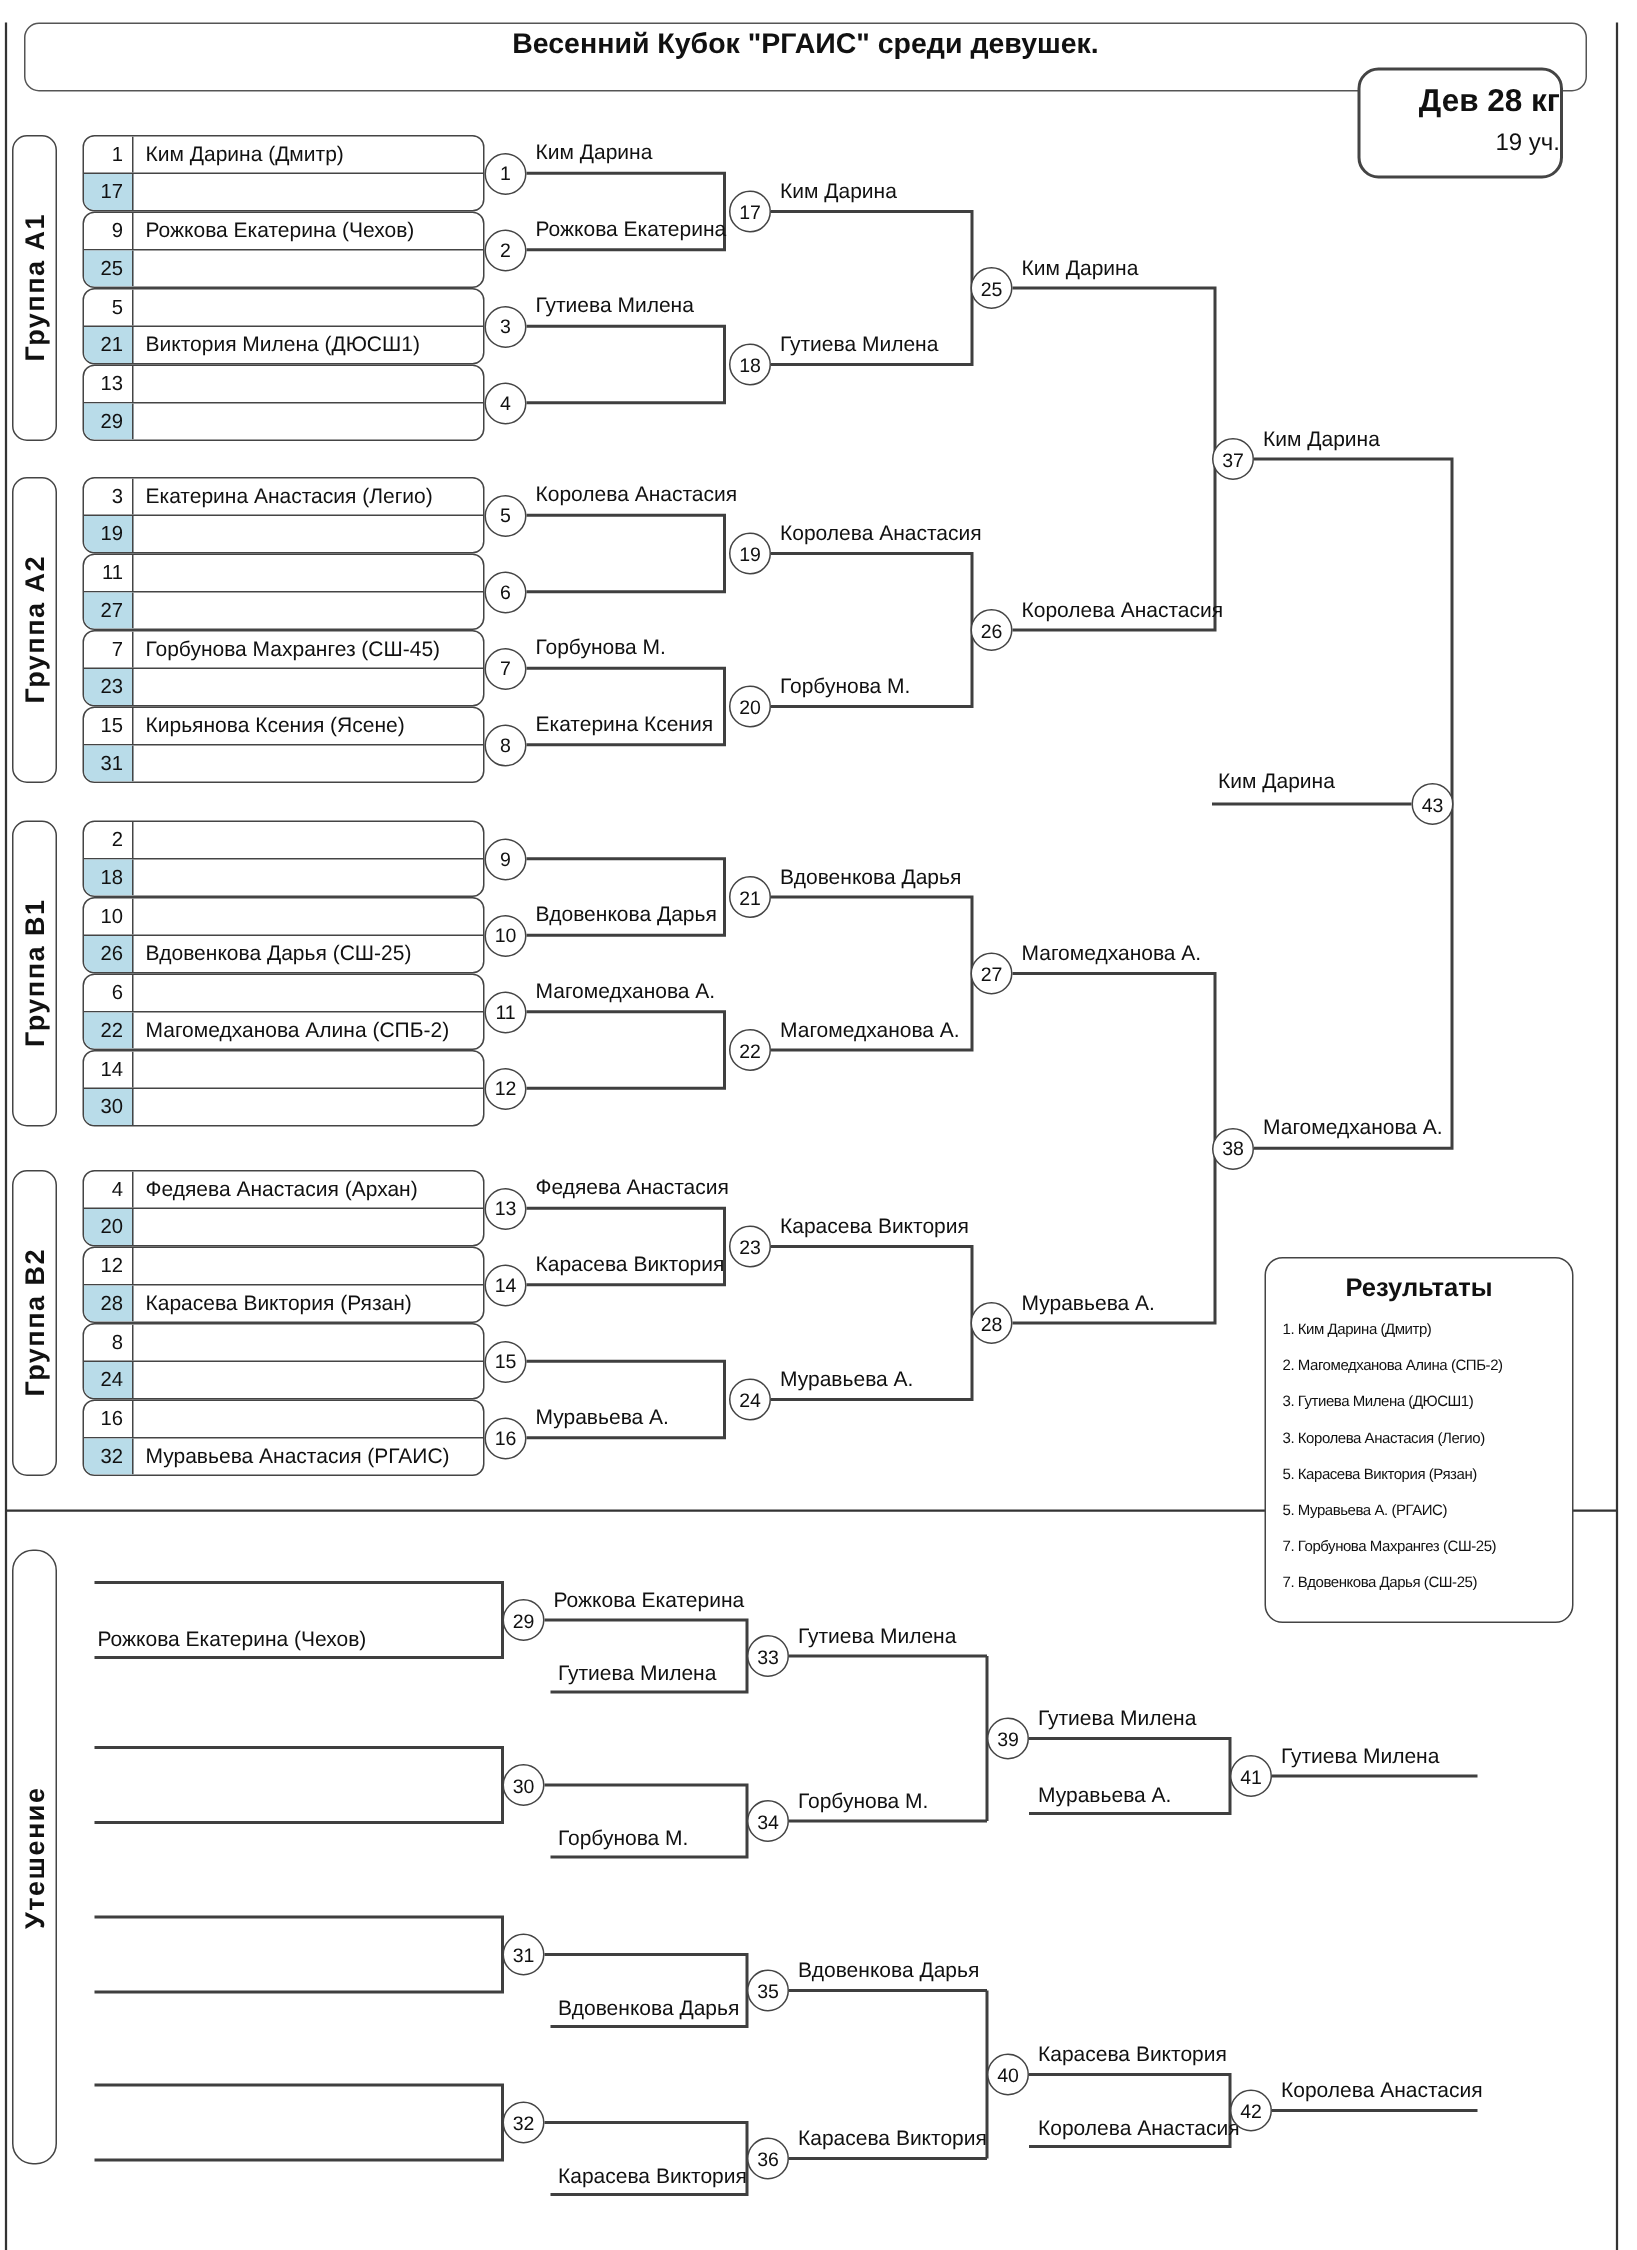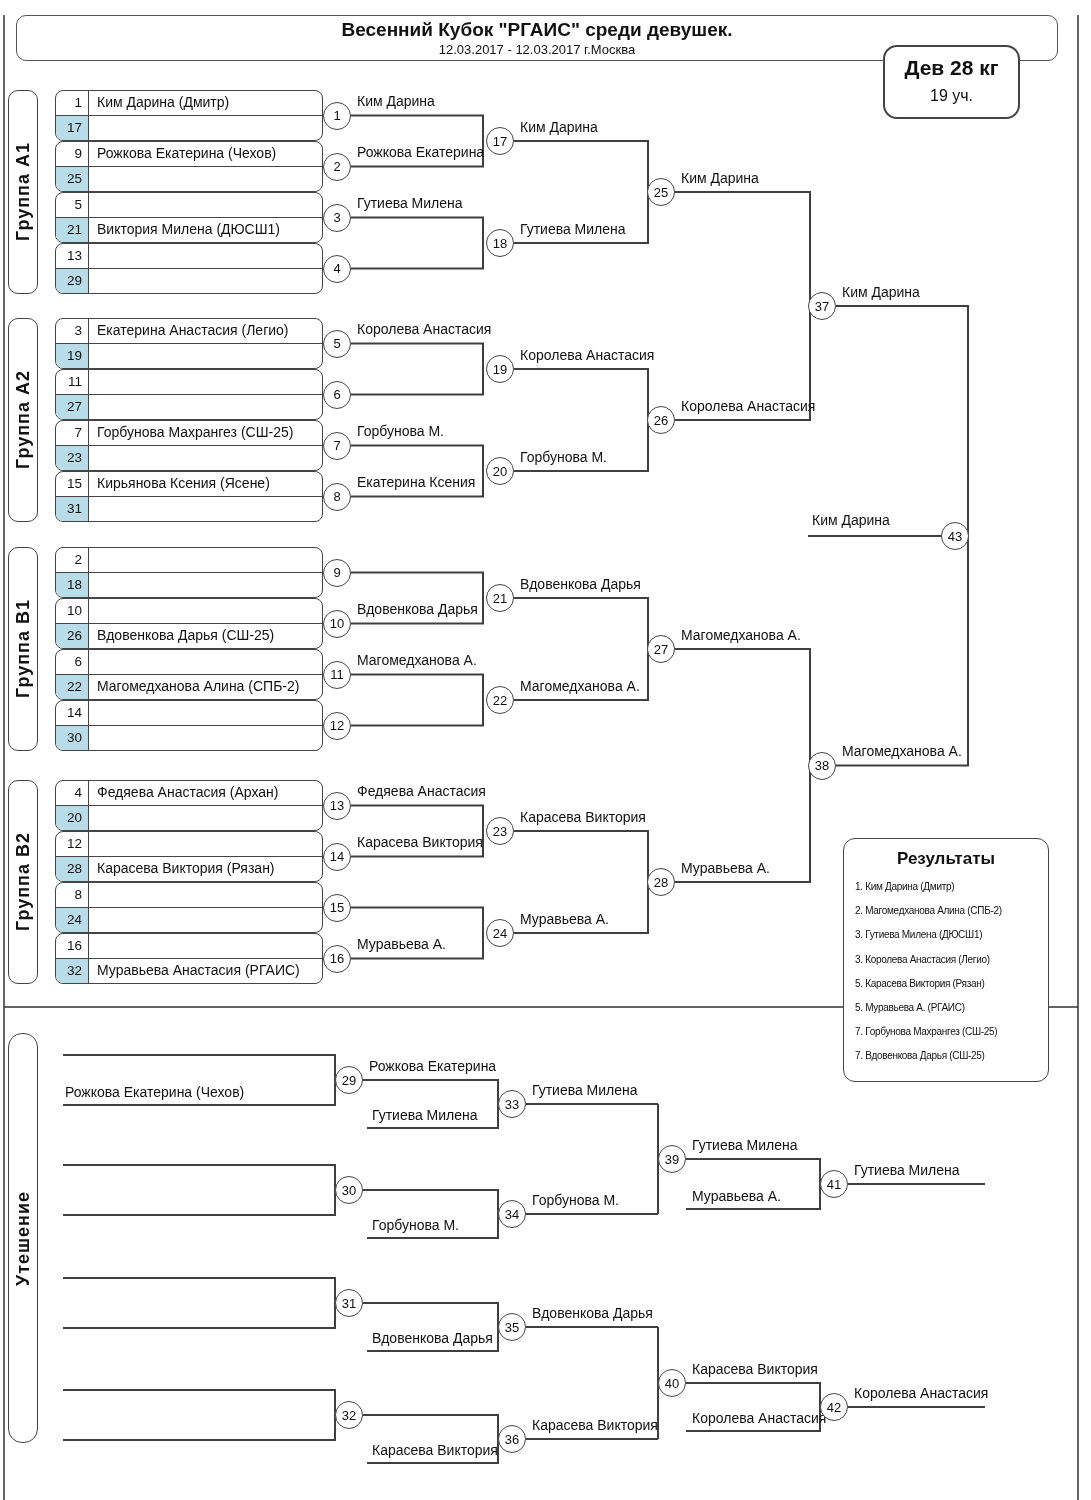--- a/index.html
+++ b/index.html
@@ -5,22 +5,22 @@
   html,body{margin:0;padding:0;background:#fff;}
   .page{position:relative;width:1091px;height:1500px;background:#fff;overflow:hidden;
         font-family:"Liberation Sans","DejaVu Sans",sans-serif;color:#111;}
   svg.lines{position:absolute;left:0;top:0;z-index:1;}
 
   
   .hdr{position:absolute;left:16px;top:15px;width:1042px;height:46px;border:1.6px solid #555;
        border-radius:10px;background:#fff;box-sizing:border-box;text-align:center;z-index:2;}
   .hdr .t{font-size:19px;font-weight:bold;margin-top:3px;}
   .hdr .s{font-size:13px;margin-top:1px;}
-  .wbox{position:absolute;left:883px;top:45px;width:137px;height:74px;border:2px solid #444;
-        border-radius:14px;background:#fff;box-sizing:border-box;text-align:center;z-index:5;}
+  .wbox{position:absolute;left:905px;top:45px;width:137px;height:74px;border:2px solid #444;
+        border-radius:14px;background:#fff;box-sizing:border-box;text-align:right;z-index:5;}
   .wbox .c{font-size:21px;font-weight:bold;margin-top:9px;}
   .wbox .p{font-size:16px;margin-top:7px;}
 
   
   .glabel{position:absolute;left:8px;width:30px;border:1.6px solid #444;border-radius:10px;
           background:#fff;box-sizing:border-box;display:flex;align-items:center;justify-content:center;z-index:2;}
   .glabel span{writing-mode:vertical-rl;transform:rotate(180deg);font-weight:bold;font-size:18px;
                letter-spacing:1px;white-space:nowrap;}
 
   
@@ -60,21 +60,20 @@
     <path d="M4 15 V1500 M1078 15 V1500 M4 1007 H1078" stroke="#333" stroke-width="1.5" fill="none"></path>
     <path d="M351 115.5 H483 V166.5 H351 M351 217.5 H483 V268.5 H351 M351 343.5 H483 V394.5 H351 M351 445.5 H483 V496.5 H351 M351 572.5 H483 V623.5 H351 M351 674.5 H483 V725.5 H351 M351 805.5 H483 V856.5 H351 M351 907.5 H483 V958.5 H351" stroke="#3f3f3f" stroke-width="2" fill="none"></path>
     <path d="M514 141 H648 V243 H514 M514 369 H648 V471 H514 M514 598 H648 V700 H514 M514 831 H648 V933 H514" stroke="#3f3f3f" stroke-width="2" fill="none"></path>
     <path d="M675 192 H810 V420 H675 M675 649 H810 V882 H675" stroke="#3f3f3f" stroke-width="2" fill="none"></path>
     <path d="M836 306 H968 V765.5 H836 M808 536 H941" stroke="#3f3f3f" stroke-width="2" fill="none"></path>
     <path d="M63 1055 H335 V1105 H63 M363 1080 H498 V1128 H367 M526 1104 H658 M63 1165 H335 V1215 H63 M363 1190 H498 V1238 H367 M526 1214 H658 M658 1104 V1214 M686 1159 H820 V1209 H686 M848 1184 H985 M63 1278 H335 V1328 H63 M363 1303 H498 V1351 H367 M526 1327 H658 M63 1390 H335 V1440 H63 M363 1415 H498 V1463 H367 M526 1439 H658 M658 1327 V1439 M686 1383 H820 V1431 H686 M848 1407 H985" stroke="#3f3f3f" stroke-width="2" fill="none"></path>
   </svg>
 
   <div class="hdr">
     <div class="t">Весенний Кубок "РГАИС" среди девушек.</div>
-    <div class="s">12.03.2017 - 12.03.2017 г.Москва</div>
   </div>
   <div class="wbox">
     <div class="c">Дев 28 кг</div>
     <div class="p">19 уч.</div>
   </div>
 
   <div class="glabel" style="top:90px;height:204px;">
       <span>Группа А1</span>
     </div>
   <div class="glabel" style="top:318px;height:204px;">
@@ -151,21 +150,21 @@
           <div class="pname"></div>
         </div>
       <div class="prow">
           <div class="pnum blue">27</div>
           <div class="pname"></div>
         </div>
     </div>
       <div class="pairbox">
       <div class="prow top">
           <div class="pnum">7</div>
-          <div class="pname">Горбунова Махрангез (СШ-25)</div>
+          <div class="pname">Горбунова Махрангез (СШ-45)</div>
         </div>
       <div class="prow">
           <div class="pnum blue">23</div>
           <div class="pname"></div>
         </div>
     </div>
       <div class="pairbox">
       <div class="prow top">
           <div class="pnum">15</div>
           <div class="pname">Кирьянова Ксения (Ясене)</div>

